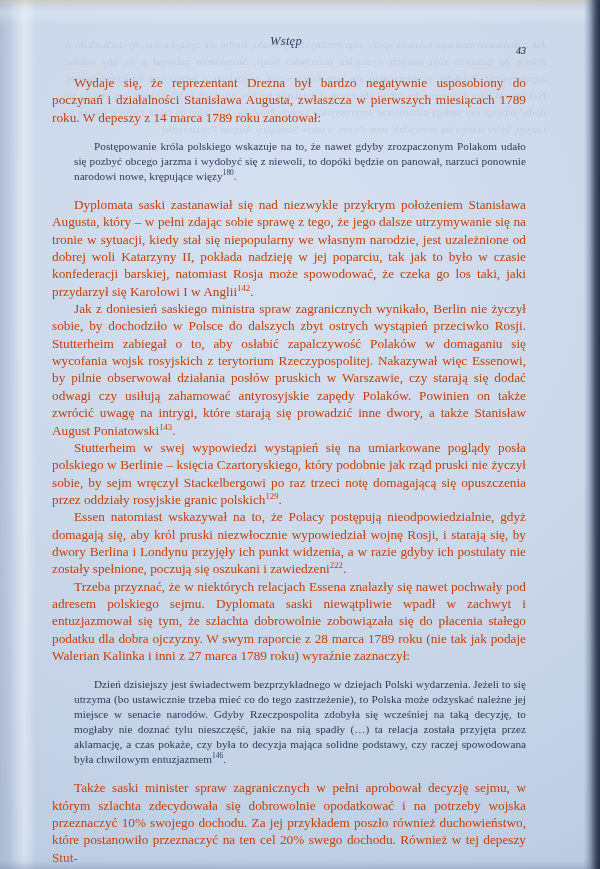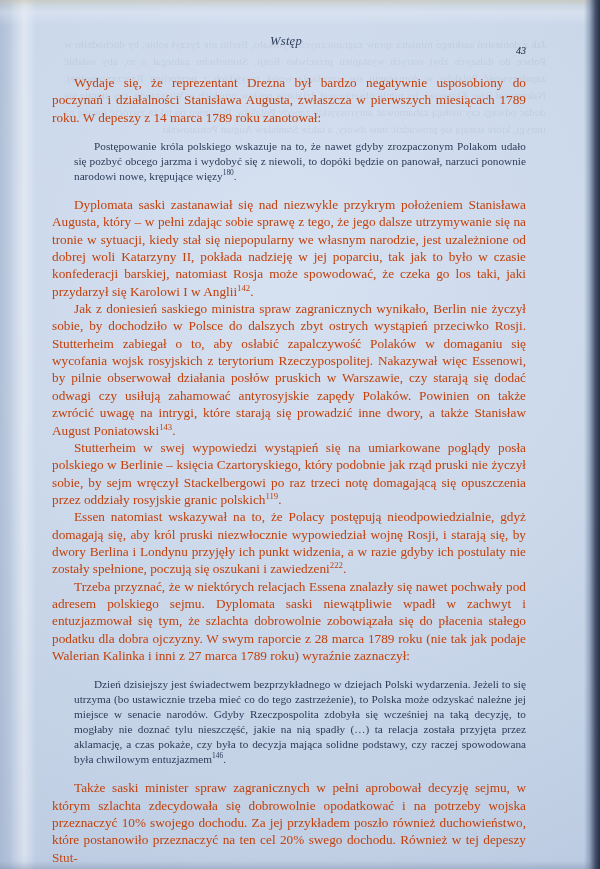--- a/index.html
+++ b/index.html
@@ -187,21 +187,21 @@
     </div>
 
     <p class="body">Wydaje się, że reprezentant Drezna był bardzo negatywnie usposobiony do poczynań i działalności Stanisława Augusta, zwłaszcza w pierwszych miesiącach 1789 roku. W depeszy z 14 marca 1789 roku zanotował:</p>
 
     <blockquote class="quote spaced-before spaced-after"><span>Postępowanie króla polskiego wskazuje na to, że nawet gdyby zrozpaczonym Polakom udało się pozbyć obcego jarzma i wydobyć się z niewoli, to dopóki będzie on panował, narzuci ponownie narodowi nowe, krępujące więzy</span><sup>180</sup><span>.</span></blockquote>
 
     <p class="body"><span>Dyplomata saski zastanawiał się nad niezwykle przykrym położeniem Stanisława Augusta, który – w pełni zdając sobie sprawę z tego, że jego dalsze utrzymywanie się na tronie w sytuacji, kiedy stał się niepopularny we własnym narodzie, jest uzależnione od dobrej woli Katarzyny II, pokłada nadzieję w jej poparciu, tak jak to było w czasie konfederacji barskiej, natomiast Rosja może spowodować, że czeka go los taki, jaki przydarzył się Karolowi I w Anglii</span><sup>142</sup><span>.</span></p>
 
     <p class="body"><span>Jak z doniesień saskiego ministra spraw zagranicznych wynikało, Berlin nie życzył sobie, by dochodziło w Polsce do dalszych zbyt ostrych wystąpień przeciwko Rosji. Stutterheim zabiegał o to, aby osłabić zapalczywość Polaków w domaganiu się wycofania wojsk rosyjskich z terytorium Rzeczypospolitej. Nakazywał więc Essenowi, by pilnie obserwował działania posłów pruskich w Warszawie, czy starają się dodać odwagi czy usiłują zahamować antyrosyjskie zapędy Polaków. Powinien on także zwrócić uwagę na intrygi, które starają się prowadzić inne dwory, a także Stanisław August Poniatowski</span><sup>143</sup><span>.</span></p>
 
-    <p class="body"><span>Stutterheim w swej wypowiedzi wystąpień się na umiarkowane poglądy posła polskiego w Berlinie – księcia Czartoryskiego, który podobnie jak rząd pruski nie życzył sobie, by sejm wręczył Stackelbergowi po raz trzeci notę domagającą się opuszczenia przez oddziały rosyjskie granic polskich</span><sup>119</sup><span>.</span></p>
+    <p class="body"><span>Stutterheim w swej wypowiedzi wystąpień się na umiarkowane poglądy posła polskiego w Berlinie – księcia Czartoryskiego, który podobnie jak rząd pruski nie życzył sobie, by sejm wręczył Stackelbergowi po raz trzeci notę domagającą się opuszczenia przez oddziały rosyjskie granic polskich</span><sup>129</sup><span>.</span></p>
 
     <p class="body"><span>Essen natomiast wskazywał na to, że Polacy postępują nieodpowiedzialnie, gdyż domagają się, aby król pruski niezwłocznie wypowiedział wojnę Rosji, i starają się, by dwory Berlina i Londynu przyjęły ich punkt widzenia, a w razie gdyby ich postulaty nie zostały spełnione, poczują się oszukani i zawiedzeni</span><sup>222</sup><span>.</span></p>
 
     <p class="body">Trzeba przyznać, że w niektórych relacjach Essena znalazły się nawet pochwały pod adresem polskiego sejmu. Dyplomata saski niewątpliwie wpadł w zachwyt i entuzjazmował się tym, że szlachta dobrowolnie zobowiązała się do płacenia stałego podatku dla dobra ojczyzny. W swym raporcie z 28 marca 1789 roku (nie tak jak podaje Walerian Kalinka i inni z 27 marca 1789 roku) wyraźnie zaznaczył:</p>
 
     <blockquote class="quote spaced-before spaced-after"><span>Dzień dzisiejszy jest świadectwem bezprzykładnego w dziejach Polski wydarzenia. Jeżeli to się utrzyma (bo ustawicznie trzeba mieć co do tego zastrzeżenie), to Polska może odzyskać należne jej miejsce w senacie narodów. Gdyby Rzeczpospolita zdobyła się wcześniej na taką decyzję, to mogłaby nie doznać tylu nieszczęść, jakie na nią spadły (…) ta relacja została przyjęta przez aklamację, a czas pokaże, czy była to decyzja mająca solidne podstawy, czy raczej spowodowana była chwilowym entuzjazmem</span><sup>146</sup><span>.</span></blockquote>
 
     <p class="body">Także saski minister spraw zagranicznych w pełni aprobował decyzję sejmu, w którym szlachta zdecydowała się dobrowolnie opodatkować i na potrzeby wojska przeznaczyć 10% swojego dochodu. Za jej przykładem poszło również duchowieństwo, które postanowiło przeznaczyć na ten cel 20% swego dochodu. Również w tej depeszy Stut-</p>
 
   </div>

